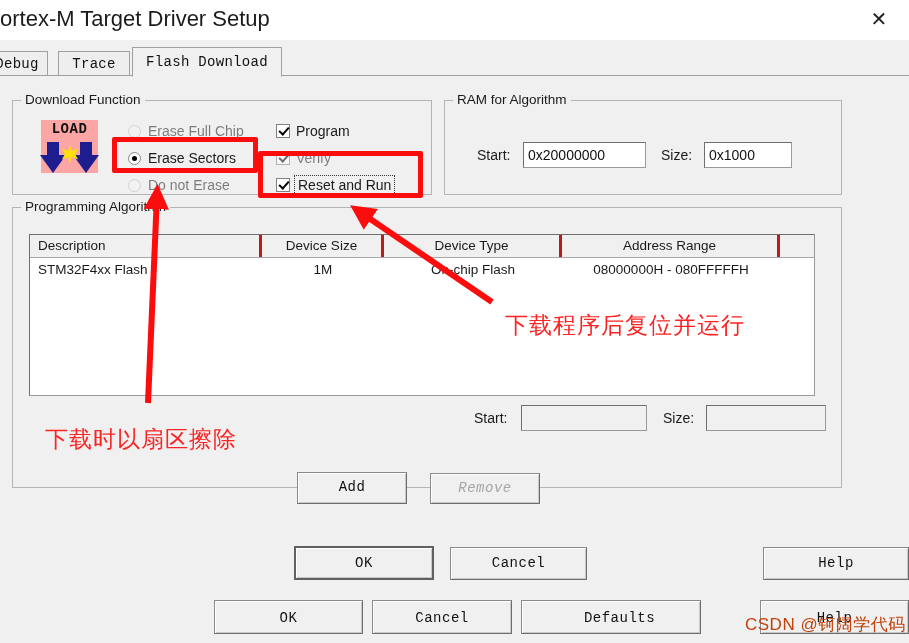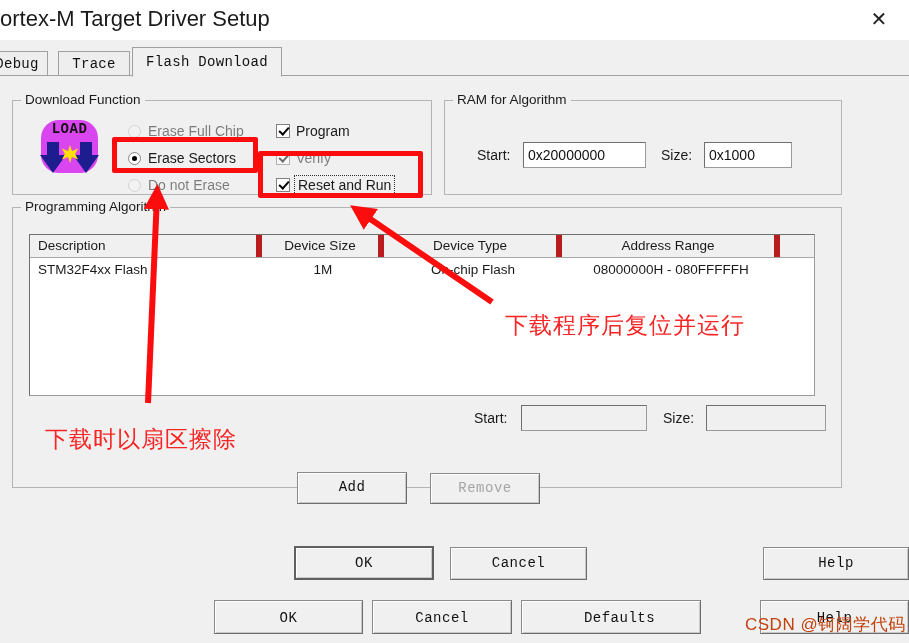--- a/index.html
+++ b/index.html
@@ -162,22 +162,21 @@
 
   #grp-download { left: 12px;  top: 60px;  width: 418px; height: 93px; }
   #grp-ram      { left: 444px; top: 60px;  width: 396px; height: 93px; }
   #grp-prog     { left: 12px;  top: 167px; width: 828px; height: 279px; }
 
   
   #load-icon {
     position: absolute;
     left: 28px; top: 19px;
     width: 57px; height: 53px;
-    background: #d946ef;
-    border-radius: 18px;
+    background: #fca5a5;
   }
   #load-icon .load-text {
     position: absolute;
     left: 0; top: 1px;
     width: 57px;
     text-align: center;
     font-family: "Liberation Mono", monospace;
     font-weight: bold;
     font-size: 14px;
     letter-spacing: 0.5px;
@@ -290,21 +289,21 @@
     height: 22px;
     background: #f0f0f0;
     border-bottom: 1px solid #a8a8a8;
   }
   #algo-head .th {
     position: absolute;
     top: 0; height: 22px;
     line-height: 22px;
     font-size: 13.5px;
     color: #1a1a1a;
-    border-right: 6px solid #b91c1c;
+    border-right: 3px solid #b91c1c;
     box-sizing: border-box;
   }
   #algo-row .td {
     position: absolute;
     top: 0; height: 24px;
     line-height: 24px;
     font-size: 13.5px;
     color: #1a1a1a;
     box-sizing: border-box;
   }
@@ -324,21 +323,21 @@
     border-bottom-color: #6d6d6d;
     box-shadow: 1px 1px 0 #ffffff inset, -1px -1px 0 #c8c8c8 inset;
     font-family: "Liberation Mono", monospace;
     font-size: 14px;
     color: #111;
     text-align: center;
     box-sizing: border-box;
     letter-spacing: 0.5px;
   }
   .dlg-btn.default { border: 2px solid #606060; }
-  .dlg-btn.disabled { color: #a6a6a6; }
+  .dlg-btn.disabled { color: #a6a6a6; font-style: italic; }
 
   #btn-add    { left: 297px; top: 432px; width: 110px; height: 32px; line-height: 28px; }
   #btn-remove { left: 430px; top: 433px; width: 110px; height: 31px; line-height: 29px; }
   #btn-ok     { left: 294px; top: 506px; width: 140px; height: 34px; line-height: 30px; }
   #btn-cancel { left: 450px; top: 507px; width: 137px; height: 33px; line-height: 31px; }
   #btn-help   { left: 763px; top: 507px; width: 146px; height: 33px; line-height: 31px; }
 
   
   #annotations {
     position: absolute;

